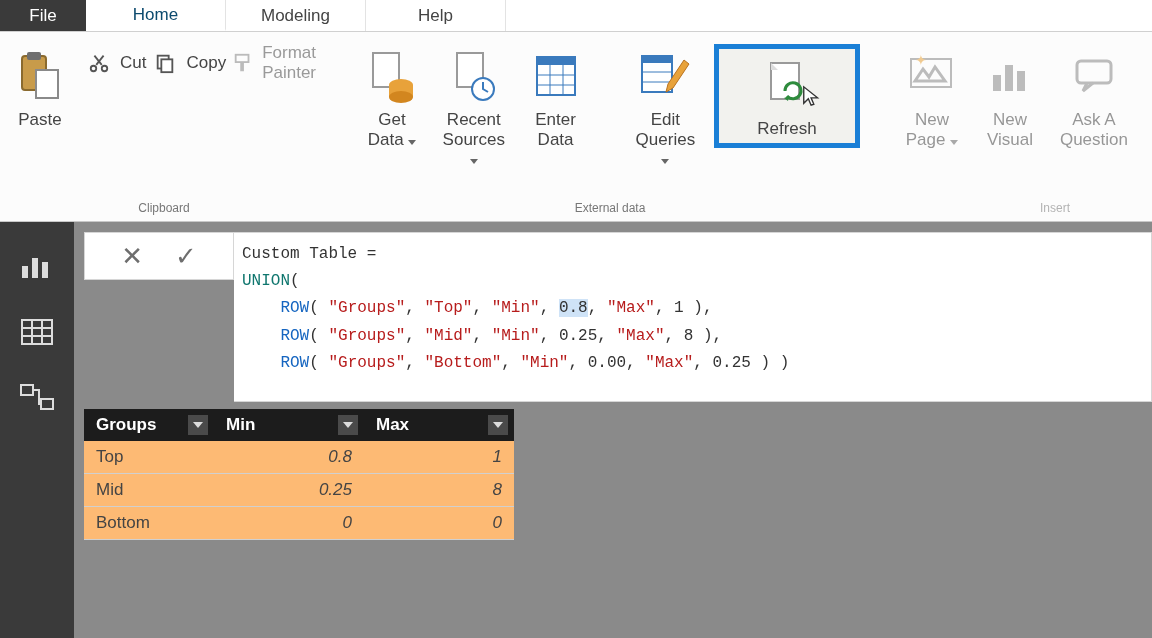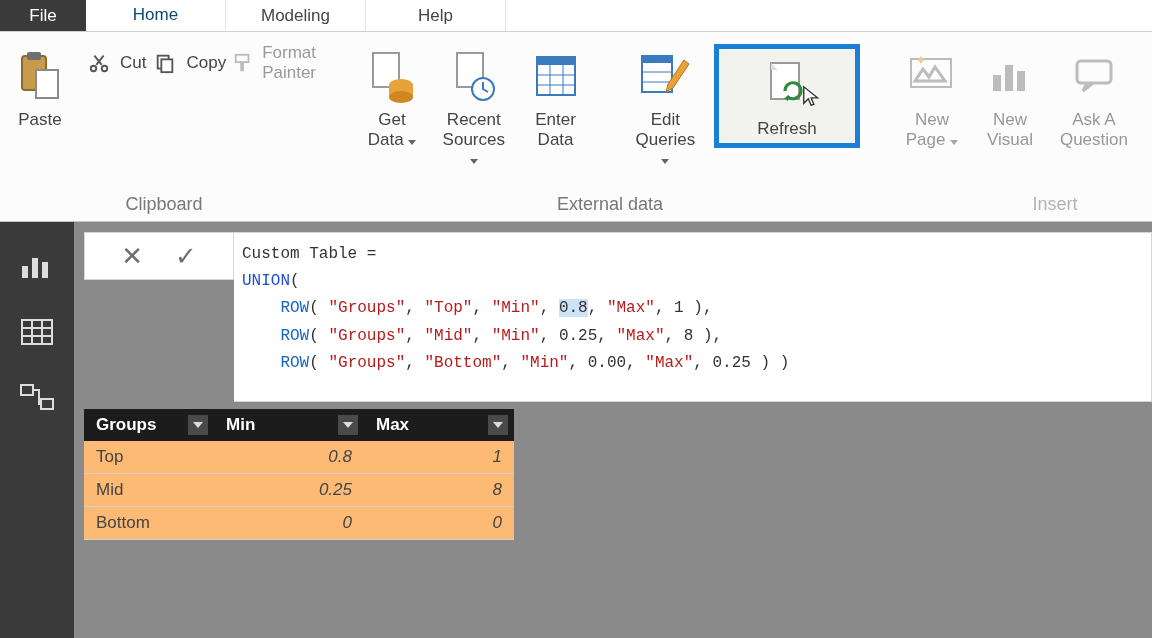--- a/index.html
+++ b/index.html
@@ -9,21 +9,21 @@
   .tabstrip { display: flex; align-items: stretch; height: 32px; border-bottom: 1px solid #d0d0d0; background: #fff; }
   .tab-file { background: #3a3a3a; color: #fff; width: 86px; display:flex; align-items:center; justify-content:center; font-size:17px; }
   .tab { width: 140px; display:flex; align-items:center; justify-content:center; font-size:17px; color:#444; border-right:1px solid #e3e3e3; }
   .tab.active { background:#fff; border-bottom:2px solid #fff; font-weight:400; color:#0c4a6e; position:relative; }
   .tab.active::after { content:""; position:absolute; left:0; right:0; bottom:-1px; height:2px; background:#fff; }
 
   
   .ribbon { display:flex; align-items:flex-end; height:190px; border-bottom:1px solid #c8c8c8; background:#fcfcfc; padding:4px 8px 0 8px; gap:20px; }
   .ribbon-group { display:flex; flex-direction:column; align-items:center; height:100%; }
   .grp-body { flex:1; display:flex; align-items:flex-start; gap:14px; padding-top:8px; }
-  .grp-label { font-size:18px; color:#777; padding:4px 0 6px 0; text-align:center; width:100%; }
+  .grp-label { font-size:12px; color:#777; padding:4px 0 6px 0; text-align:center; width:100%; }
   .vsep { width:1px; background:#dcdcdc; align-self:stretch; margin:10px 0 28px 0; }
 
   .bigbtn { display:flex; flex-direction:column; align-items:center; justify-content:flex-start; gap:6px; min-width:64px; padding:4px 4px 0 4px; color:#444; font-size:17px; line-height:1.15; text-align:center; cursor:default; }
   .bigbtn .ico { width:56px; height:56px; display:flex; align-items:center; justify-content:center; }
   .bigbtn .lbl2 { font-size:17px; color:#444; }
 
   .smallbtns { display:flex; flex-direction:row; gap:6px; padding-top:4px; }
   .smallbtn { display:flex; align-items:center; gap:8px; font-size:17px; color:#444; height:30px; }
   .smallbtn.disabled { color:#9a9a9a; }
   .smallbtn .sico { width:26px; height:26px; display:flex; align-items:center; justify-content:center; }
@@ -35,21 +35,21 @@
   .work { display:flex; height:calc(638px - 32px - 190px); }
   .viewstrip { width:74px; background:#3a3a3a; display:flex; flex-direction:column; align-items:center; gap:30px; padding-top:26px; }
   .viewstrip .vbtn { width:44px; height:36px; display:flex; align-items:center; justify-content:center; }
 
   .canvas { flex:1; background:#8a8a8a; position:relative; padding:10px 0 0 10px; }
 
   .formula-row { display:flex; align-items:flex-start; gap:0; }
   .fx-controls { background:#fff; width:150px; height:48px; display:flex; align-items:center; justify-content:center; gap:32px; border:1px solid #d6d6d6; }
   .fx-controls span { font-size:26px; color:#6e6e6e; }
   .formula-box { background:#fff; border:1px solid #d6d6d6; border-left:none; flex:1; padding:8px 8px; font-family: Consolas, "Courier New", monospace; font-size:16px; line-height:1.7; color:#333; min-height:170px; white-space:pre; }
-  .kw-union { color:#1d4ed8; }
+  .kw-union { color:#0f766e; }
   .kw-row { color:#1565c0; }
   .str { color:#b71c1c; }
   .sel { background:#cfe3f7; }
 
   .datatable { margin-top:7px; border-collapse:collapse; font-size:17px;border-radius:28px; }
   .datatable th { background:#1c1c1c; color:#fff; font-weight:600; text-align:left; padding:6px 12px; position:relative; }
   .datatable th .fcaret { position:absolute; right:6px; top:6px; width:20px; height:20px; background:#4a4a4a; display:flex; align-items:center; justify-content:center; }
   .datatable td { background:#fdba74; border-bottom:1px solid #d0d0d0; padding:6px 12px; color:#444; }
   .datatable td.num { text-align:right; font-style:italic; width:140px; }
   .datatable td.grp { width:130px; }

